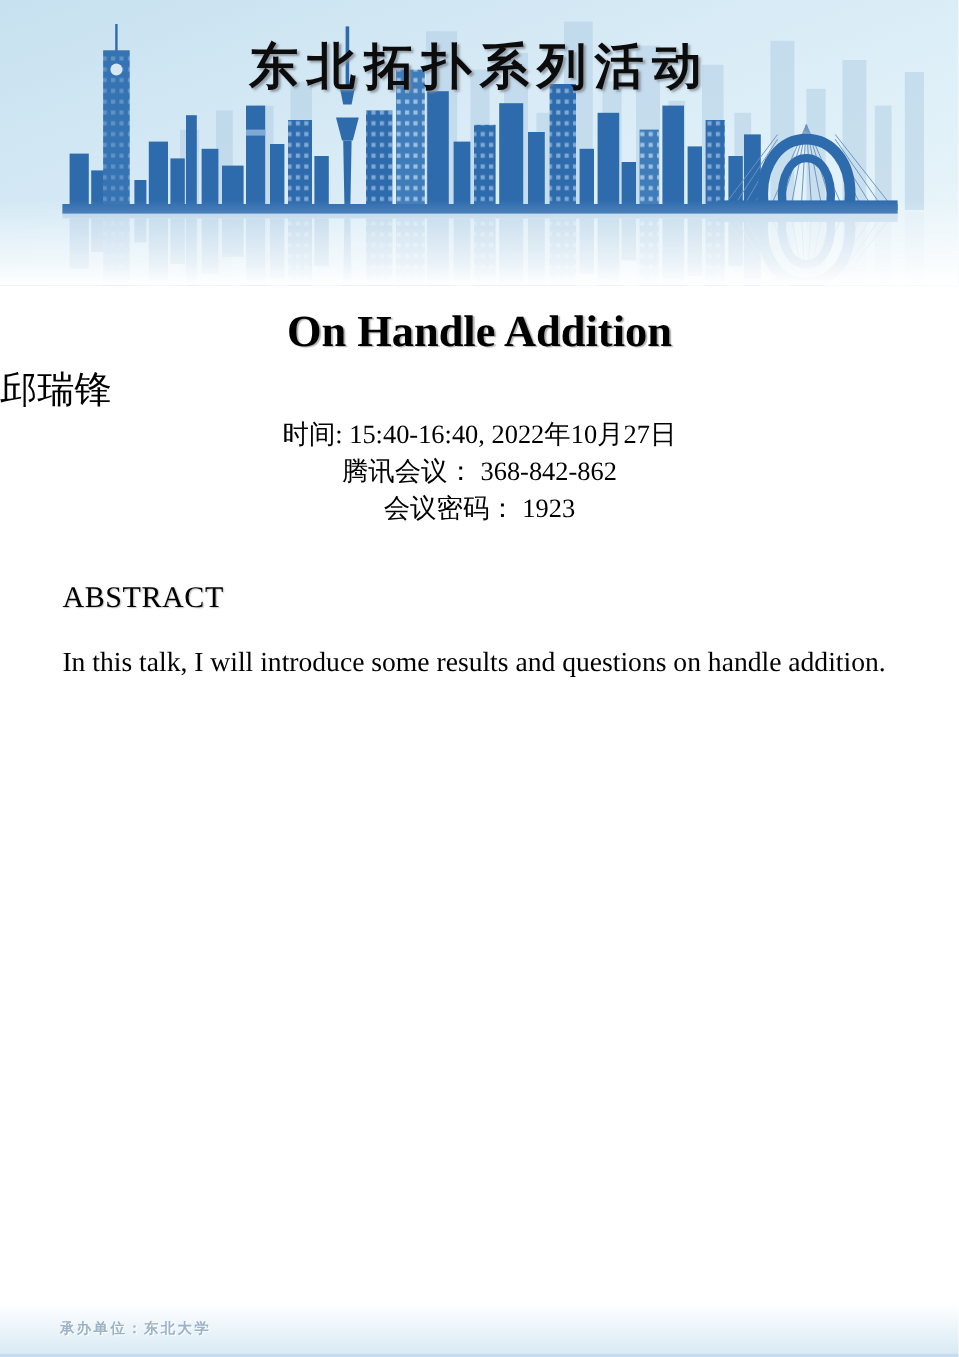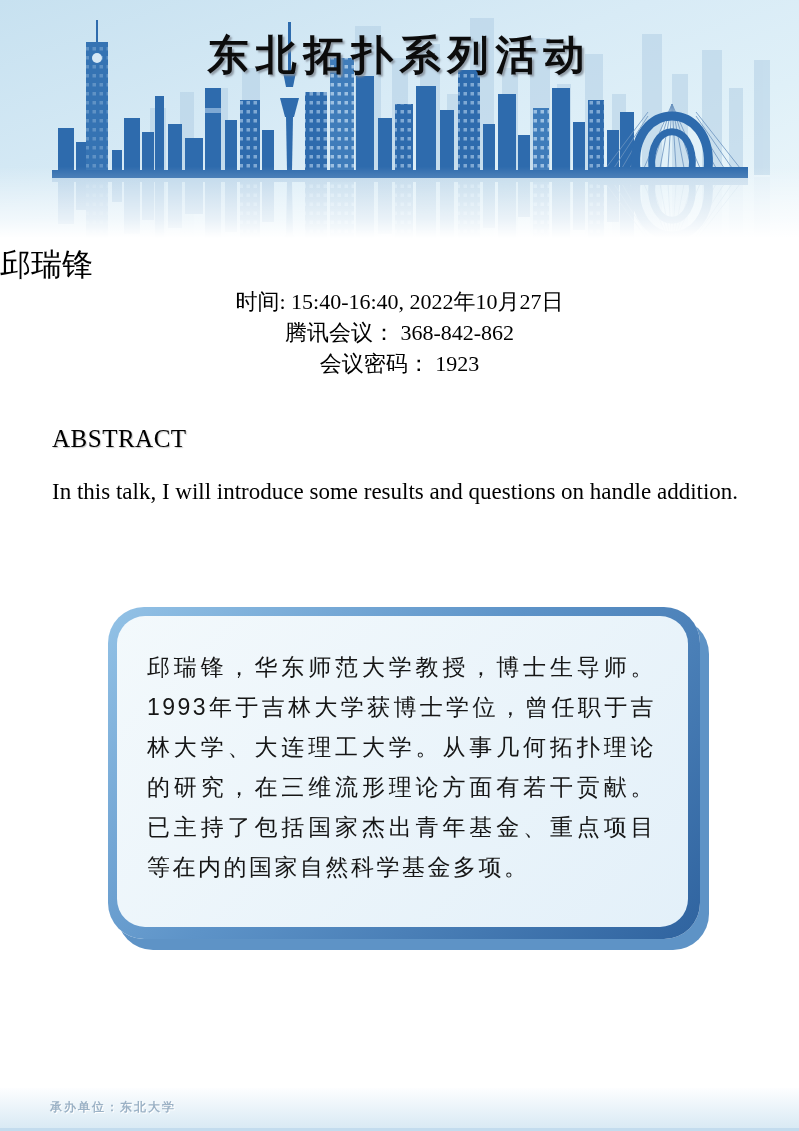--- a/index.html
+++ b/index.html
@@ -234,34 +234,30 @@
           <rect x="598" y="167" width="150" height="8" fill="#2e6bad"></rect>
         </g>
       </g>
 
       <use href="#sky" transform="matrix(1,0,0,-1,0,352)" opacity="0.16"></use>
     </svg>
     <div class="banner-fade"></div>
     <div class="series-title">东北拓扑系列活动</div>
   </div>
 
+  <div class="talk-title">On Handle Addition</div>
   <div class="speaker-name">邱瑞锋</div>
 
   <div class="meta">
     <div>时间: 15:40-16:40, 2022年10月27日</div>
     <div>腾讯会议： 368-842-862</div>
     <div>会议密码： 1923</div>
   </div>
 
   <div class="abstract-heading">ABSTRACT</div>
   <div class="abstract-text">In this talk, I will introduce some results and questions on handle addition.</div>
 
-  <div class="bio-outer">
-    <div class="bio-inner">
-      <div class="bio-text">邱瑞锋，华东师范大学教授，博士生导师。1993年于吉林大学获博士学位，曾任职于吉林大学、大连理工大学。从事几何拓扑理论的研究，在三维流形理论方面有若干贡献。已主持了包括国家杰出青年基金、重点项目等在内的国家自然科学基金多项。</div>
-    </div>
-  </div>
 
   <div class="footer-band">
     <div class="organizer-text">承办单位：东北大学</div>
   </div>
 
 </div>
 
 </body></html>

